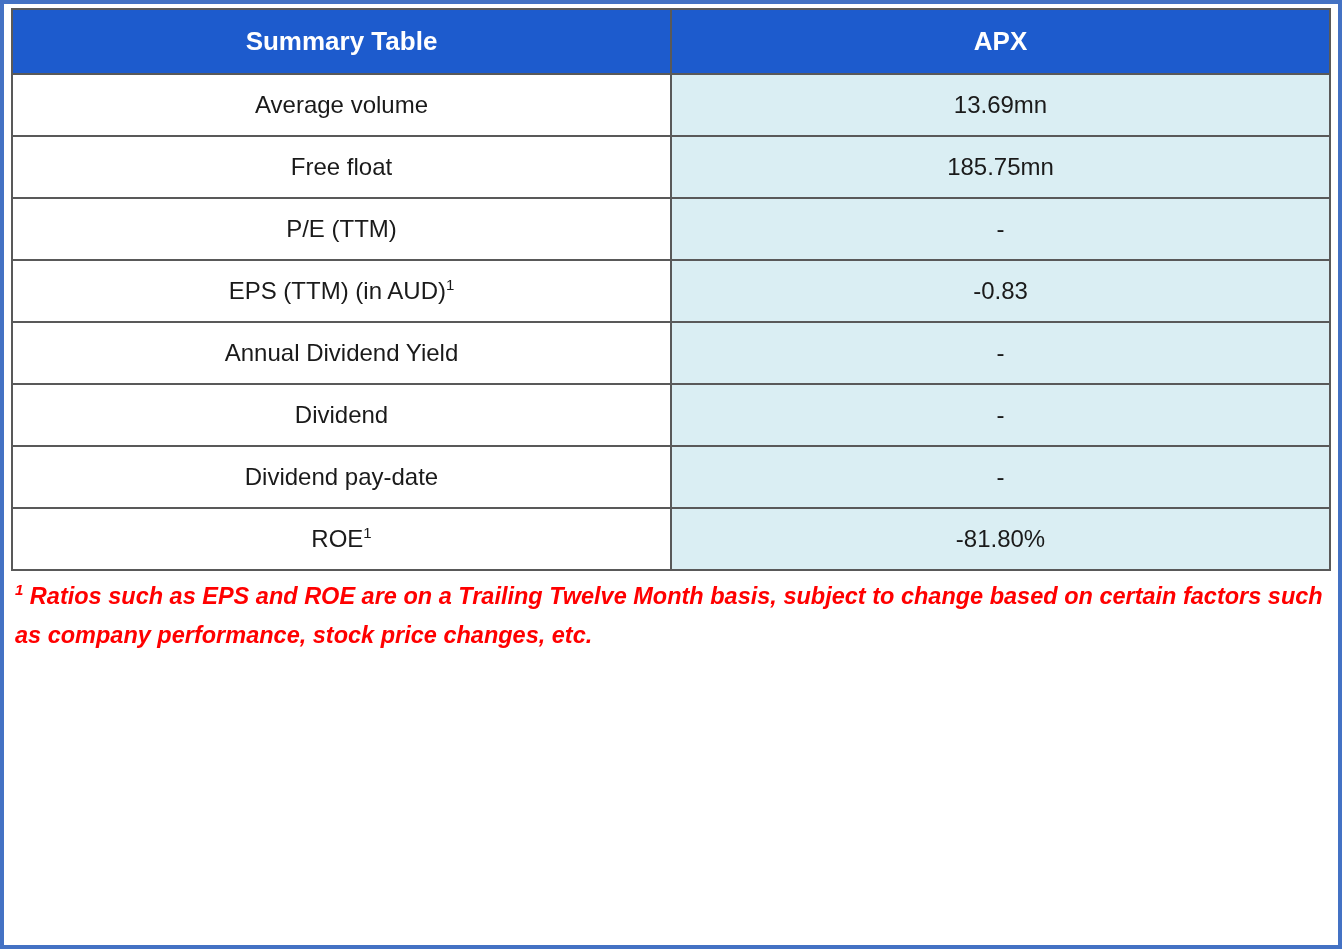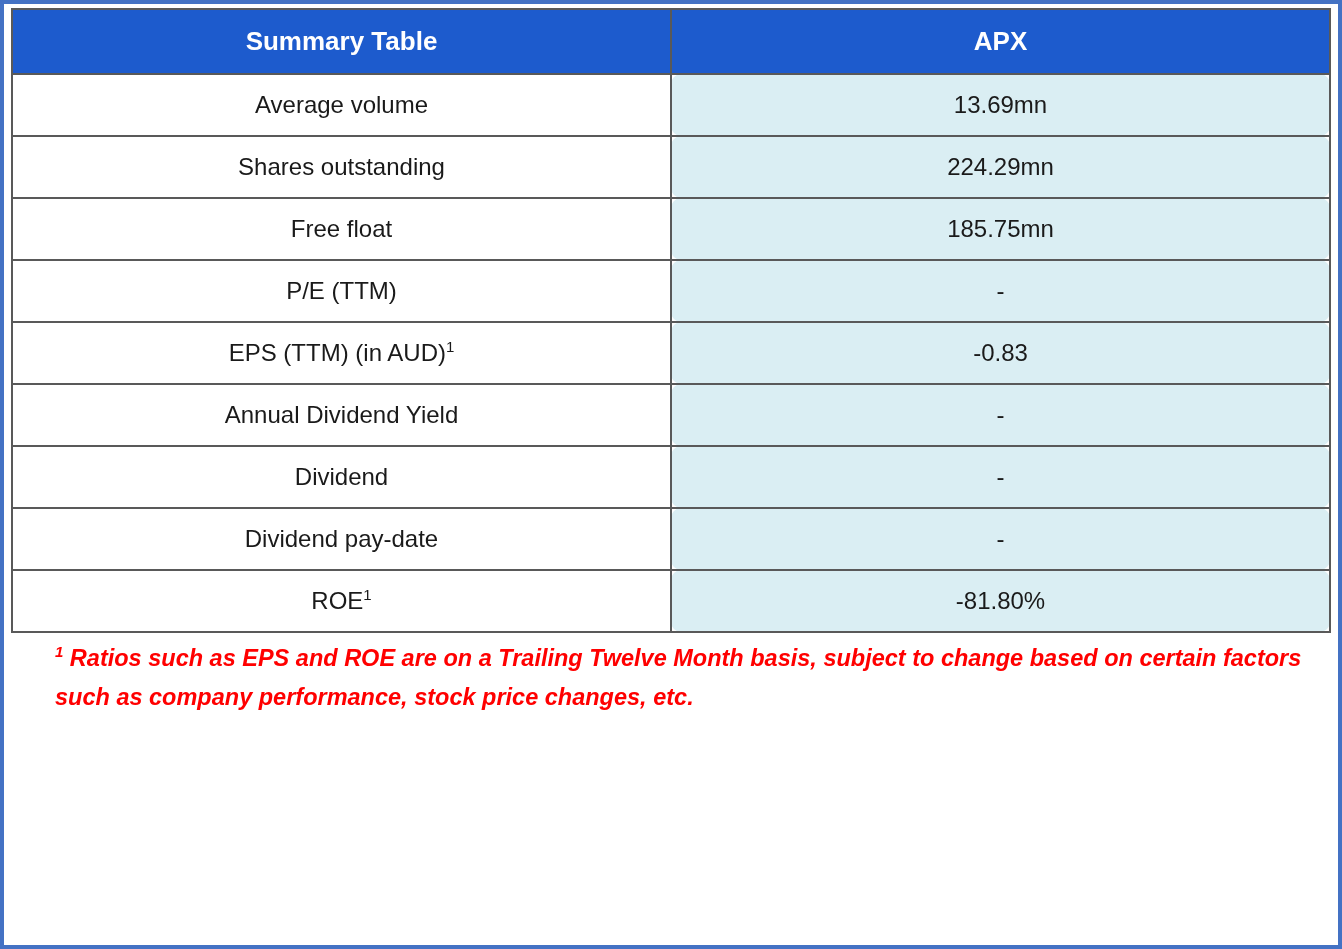--- a/index.html
+++ b/index.html
@@ -44,37 +44,35 @@
     background: var(--header-bg);
     color: var(--header-text);
     font-size: 26px;
     font-weight: bold;
     height: 60px;
   }
   table.summary td {
     font-size: 24px;
     color: var(--body-text);
     height: 46px;
-    border-radius: 10px;
   }
   td.label-cell { background: var(--label-bg); }
   td.value-cell { background: var(--value-bg); }
   sup.cell-sup {
     font-size: 15px;
     line-height: 0;
   }
   .footnote {
     flex: 1;
     color: var(--footnote-color);
     font-weight: bold;
     font-style: italic;
     font-size: 23.5px;
     line-height: 1.68;
     padding: 6px 4px 0 4px;
-    margin-left: 40px;
   }
   .footnote sup {
     font-size: 15px;
     line-height: 0;
   }
 </style>
 </head>
 <body>
 
 <div class="frame">
@@ -82,24 +80,20 @@
     <thead>
       <tr>
         <th>Summary Table</th>
         <th>APX</th>
       </tr>
     </thead>
     <tbody>
       <tr>
         <td class="label-cell"><span>Average volume</span><sup class="cell-sup"></sup></td>
         <td class="value-cell">13.69mn</td>
-      </tr>
-      <tr>
-        <td class="label-cell"><span>Shares outstanding</span><sup class="cell-sup"></sup></td>
-        <td class="value-cell">224.29mn</td>
       </tr>
       <tr>
         <td class="label-cell"><span>Free float</span><sup class="cell-sup"></sup></td>
         <td class="value-cell">185.75mn</td>
       </tr>
       <tr>
         <td class="label-cell"><span>P/E (TTM)</span><sup class="cell-sup"></sup></td>
         <td class="value-cell">-</td>
       </tr>
       <tr>

